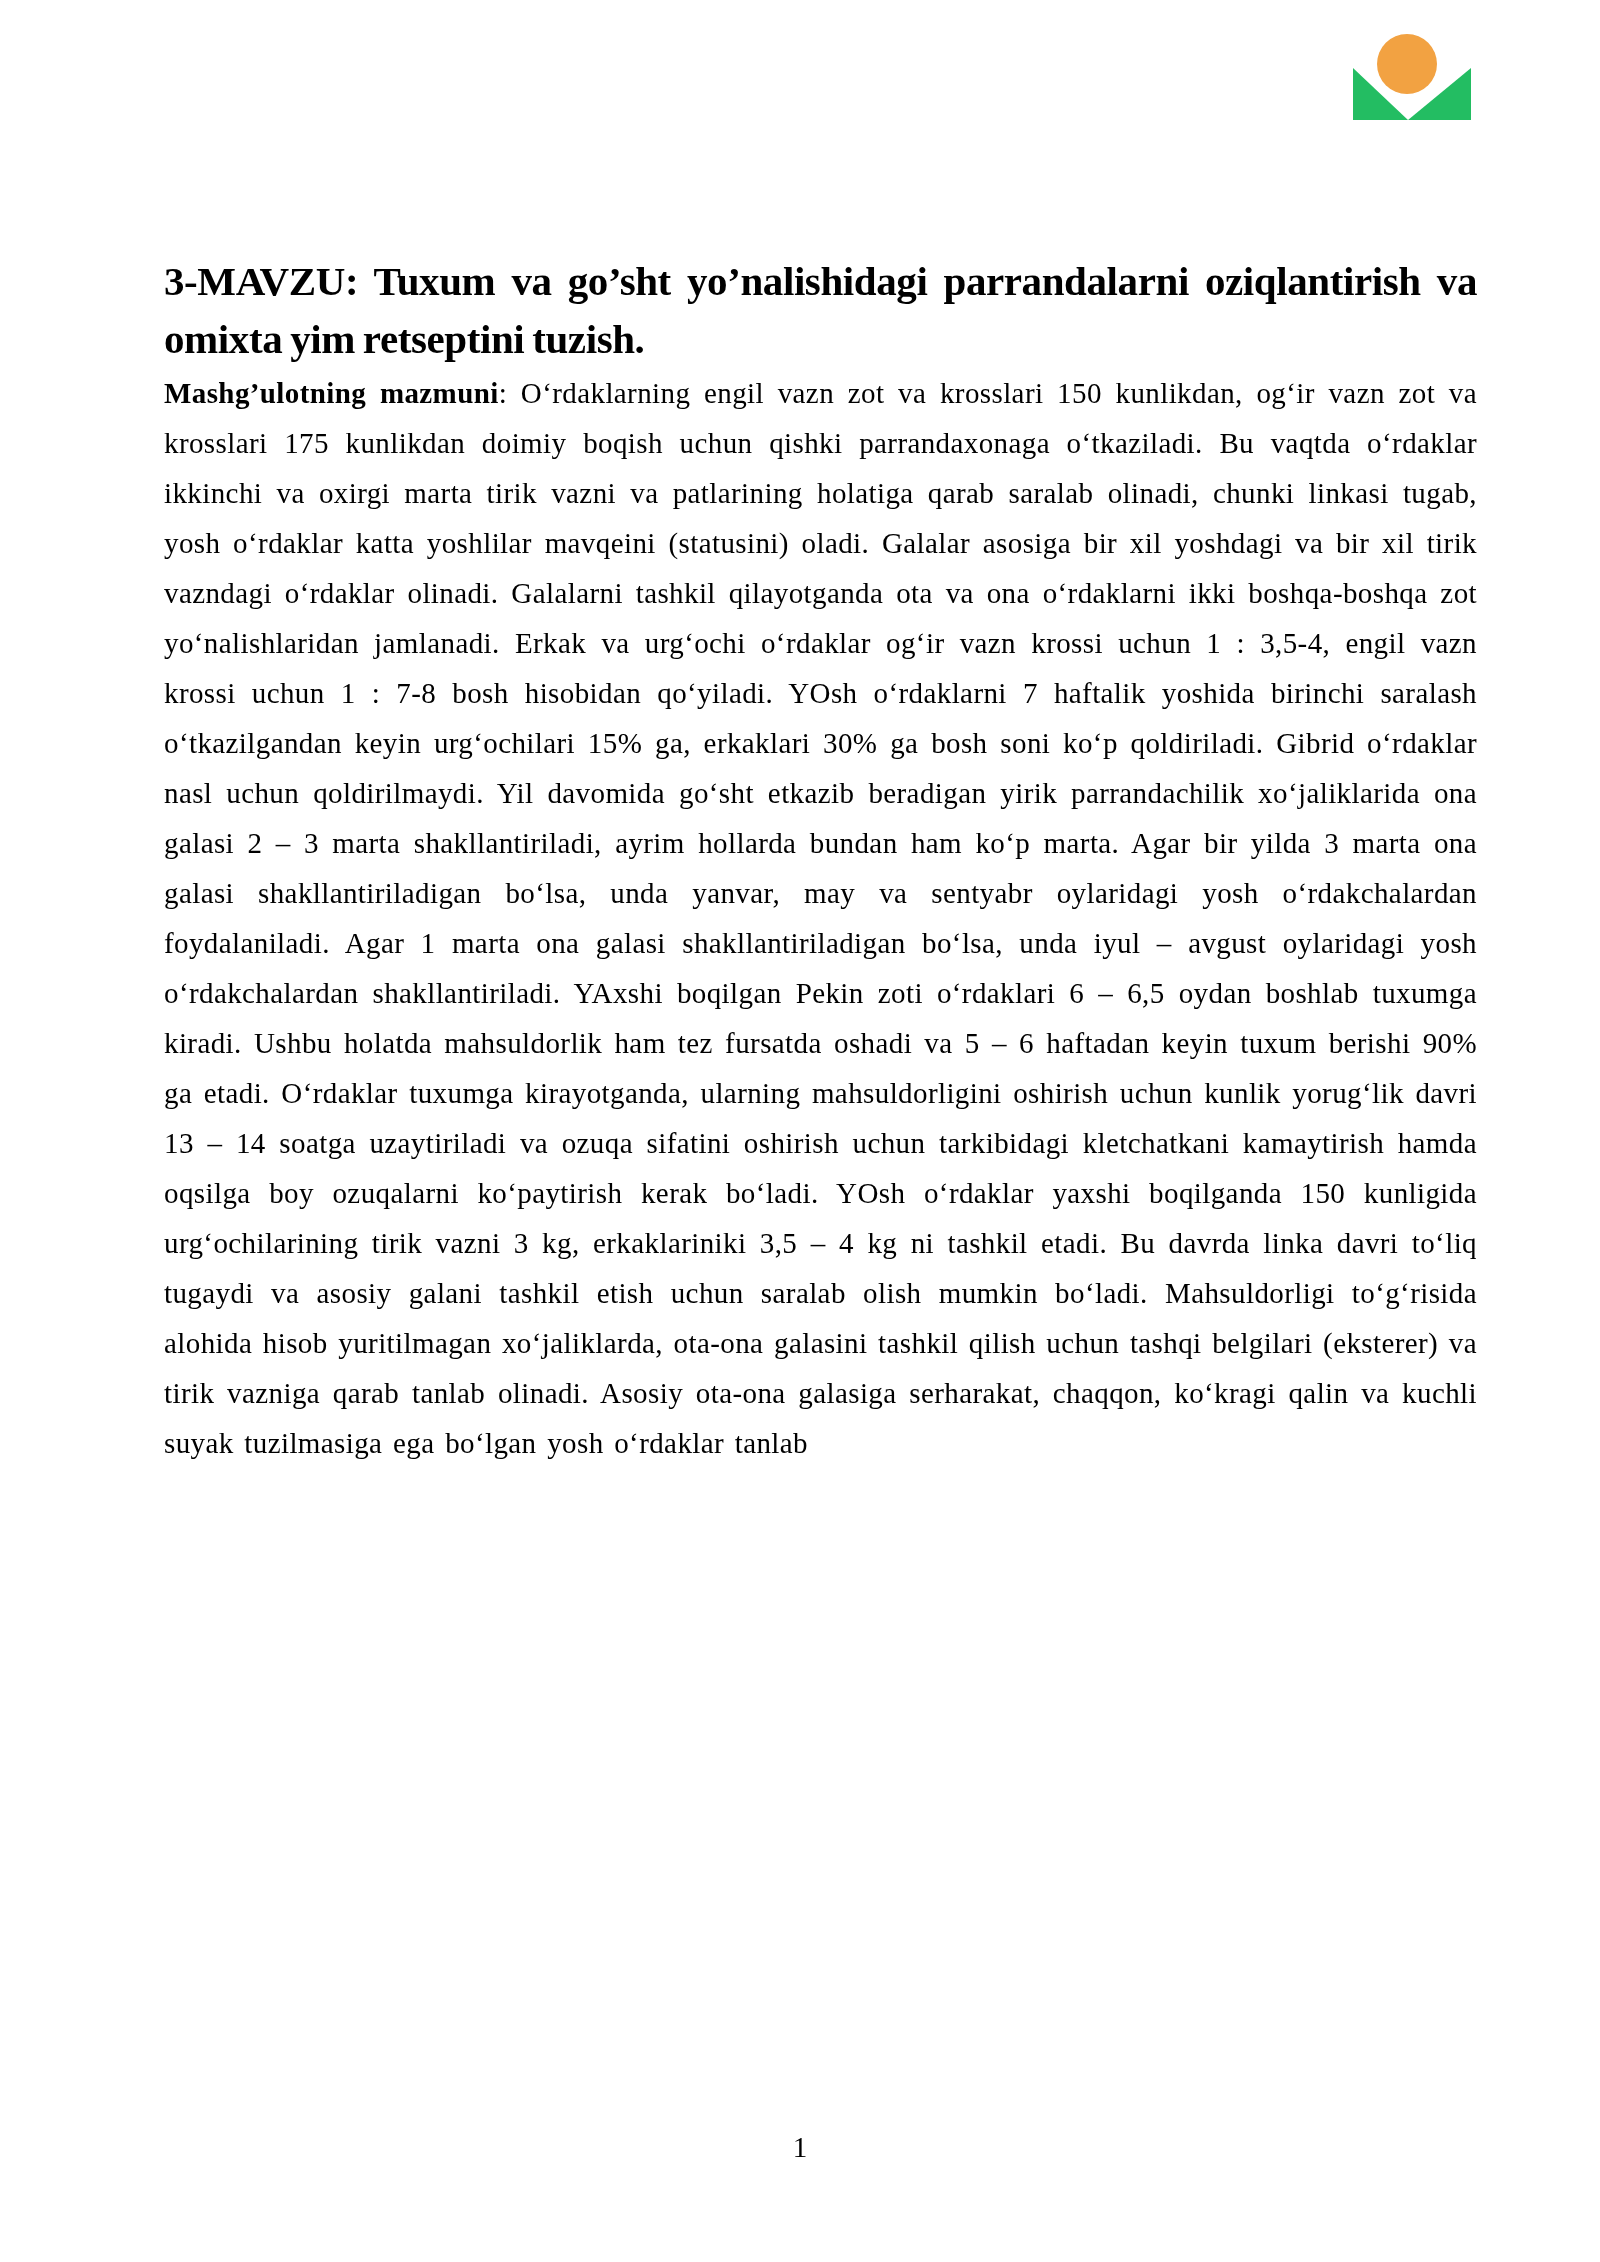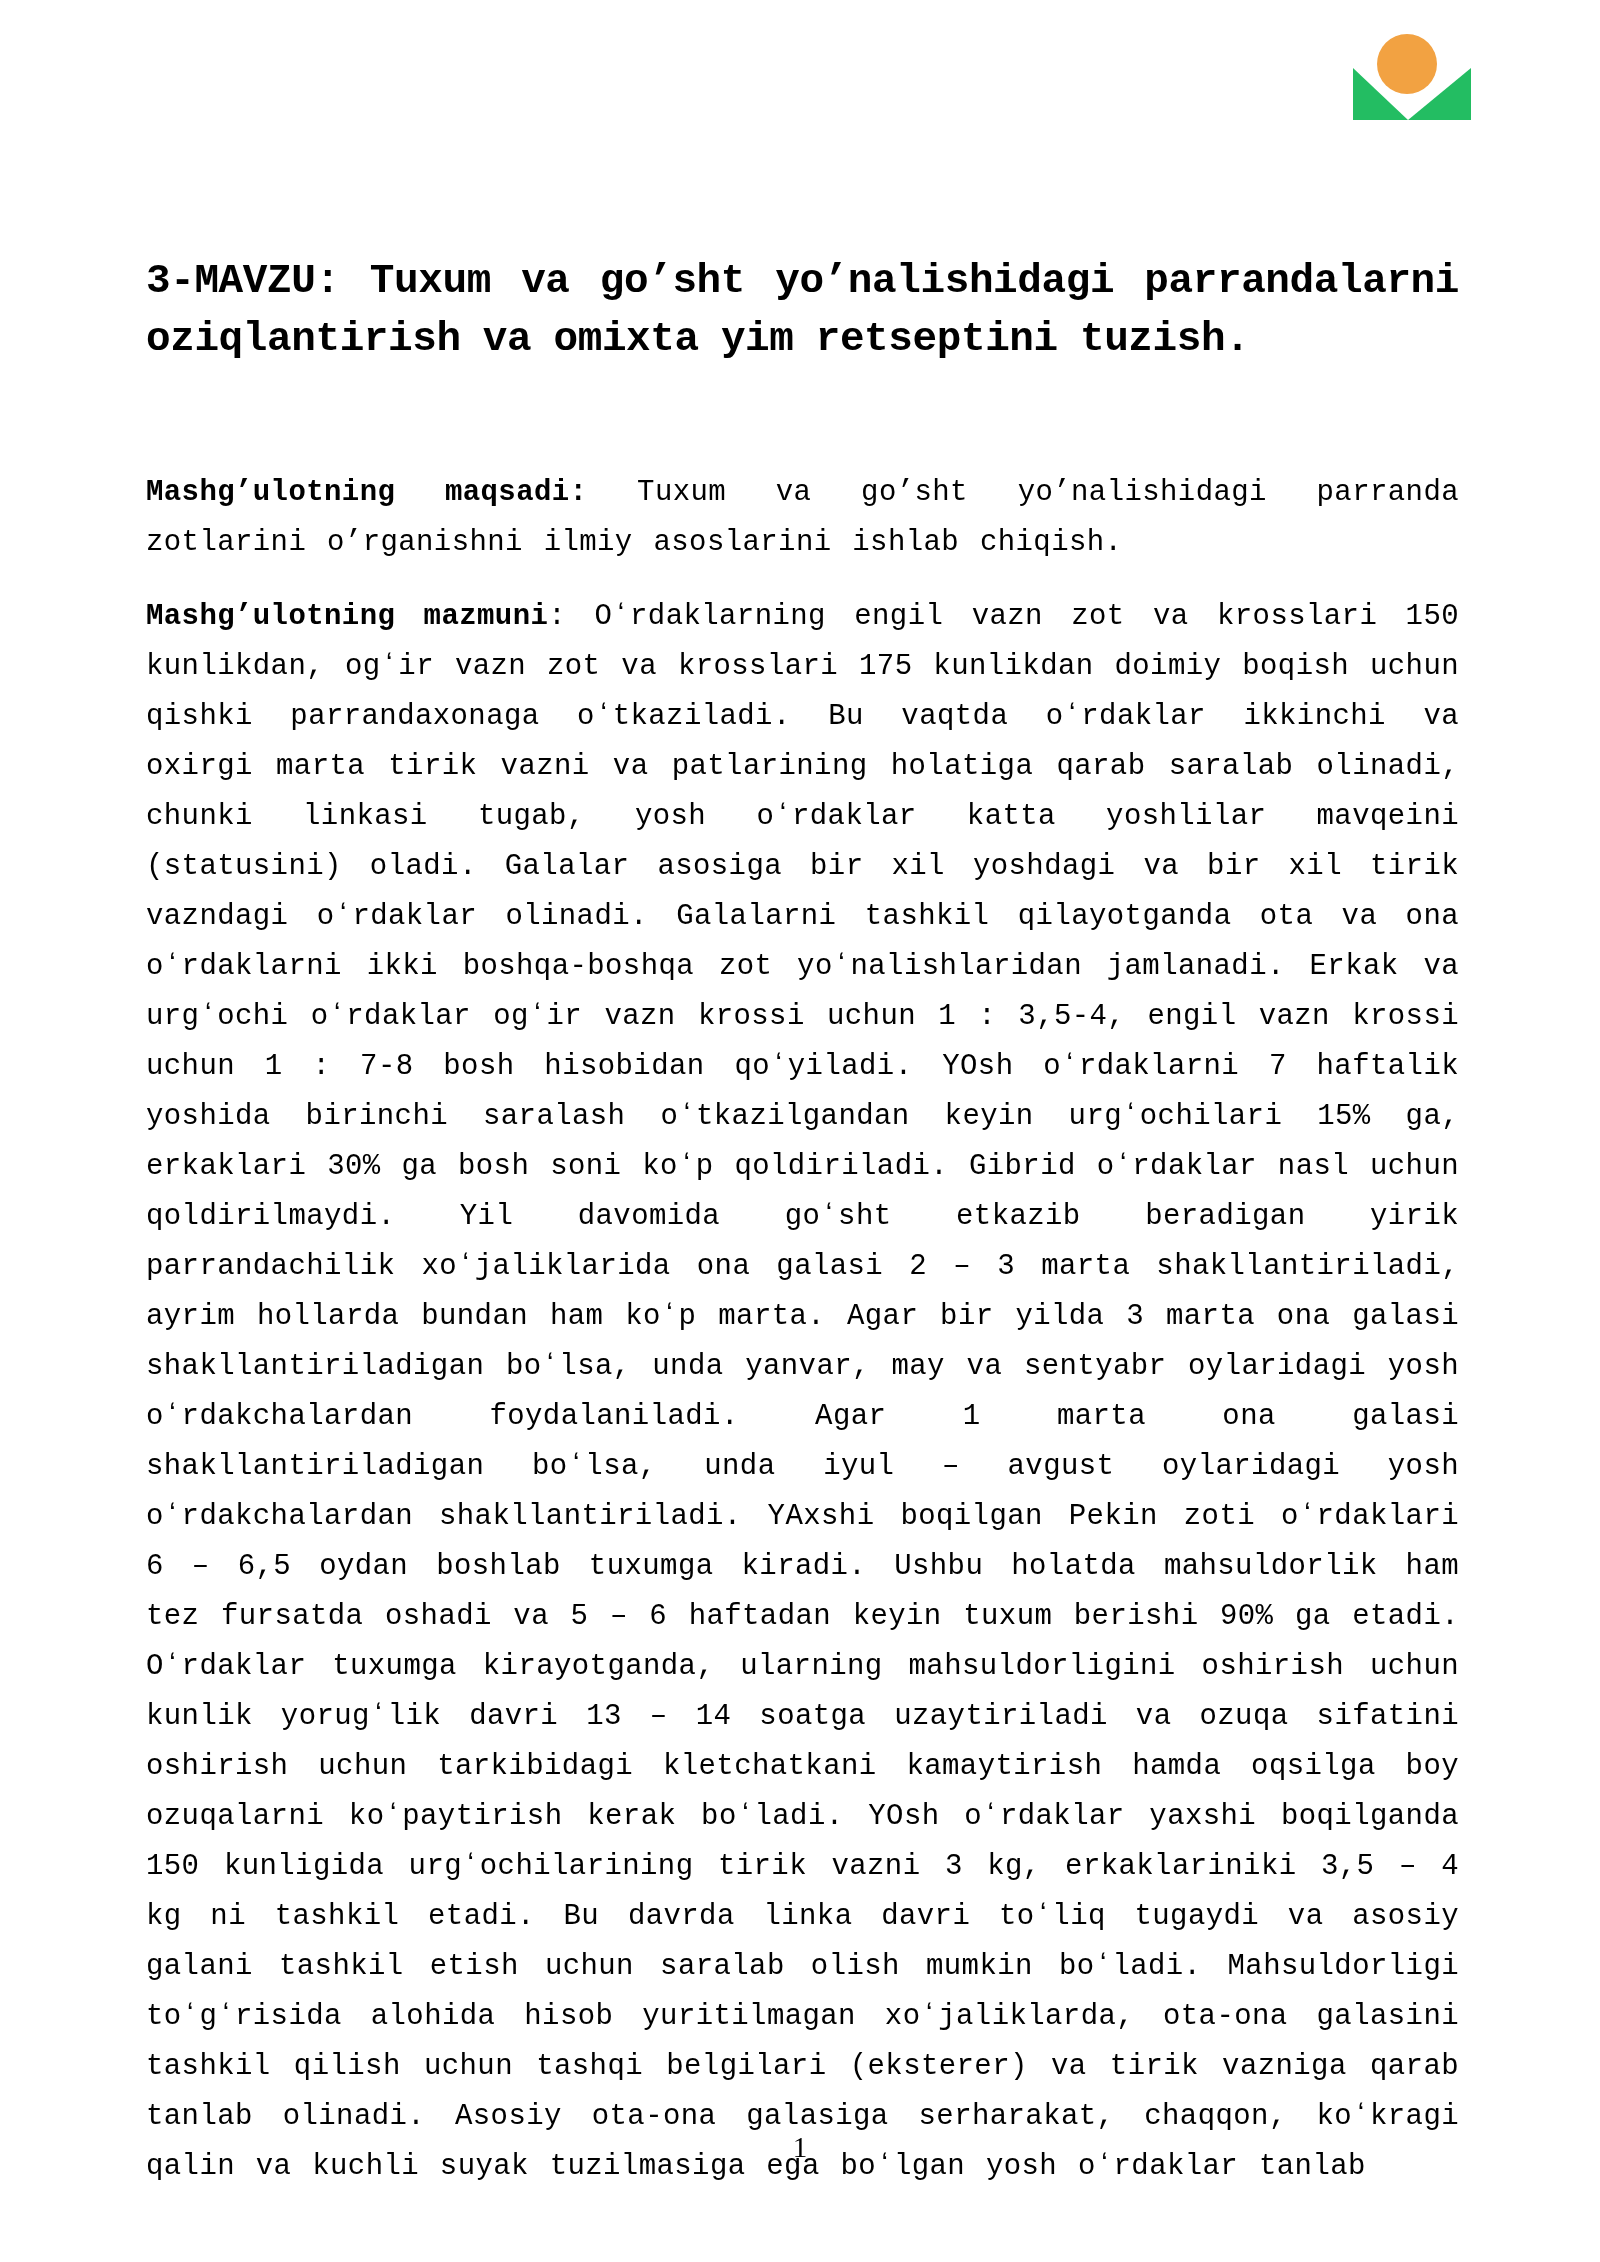--- a/index.html
+++ b/index.html
@@ -17,23 +17,22 @@
   .logo {
     position: absolute;
     top: 33px;
     right: 129px;
     width: 118px;
     height: 90px;
   }
   .content {
     position: absolute;
     top: 0;
-    left: 146px;
+    left: 164px;
     width: 1313px;
-    font-family: Liberation Mono, monospace;
   }
   .title {
     margin-top: 252px;
     font-size: 41px;
     line-height: 58px;
     font-weight: bold;
     text-align: justify;
     letter-spacing: -0.4px;
     word-spacing: -2px;
   }
@@ -66,21 +65,20 @@
   <svg class="logo" viewBox="0 0 118 90" xmlns="http://www.w3.org/2000/svg" aria-hidden="true">
     <path d="M0,35 L55,87 L0,87 Z" fill="#23BD62"></path>
     <path d="M118,35 L118,87 L55,87 Z" fill="#23BD62"></path>
     <circle cx="54" cy="31" r="30" fill="#F2A242"></circle>
   </svg>
 
   <div class="content">
 
     <h1 class="title">3-MAVZU: Tuxum va go’sht yo’nalishidagi parrandalarni oziqlantirish va omixta yim retseptini tuzish.</h1>
 
-    <p class="par par-first"><span class="lead">Mashg’ulotning maqsadi:</span><span> Tuxum va go’sht yo’nalishidagi parranda zotlarini o’rganishni ilmiy asoslarini ishlab chiqish.</span></p>
 
     <p class="par"><span class="lead">Mashg’ulotning mazmuni</span><span>: Oʻrdaklarning engil vazn zot va krosslari 150 kunlikdan, ogʻir vazn zot va krosslari 175 kunlikdan doimiy boqish uchun qishki parrandaxonaga oʻtkaziladi. Bu vaqtda oʻrdaklar ikkinchi va oxirgi marta tirik vazni va patlarining holatiga qarab saralab olinadi, chunki linkasi tugab, yosh oʻrdaklar katta yoshlilar mavqeini (statusini) oladi. Galalar asosiga bir xil yoshdagi va bir xil tirik vazndagi oʻrdaklar olinadi. Galalarni tashkil qilayotganda ota va ona oʻrdaklarni ikki boshqa-boshqa zot yoʻnalishlaridan jamlanadi. Erkak va urgʻochi oʻrdaklar ogʻir vazn krossi uchun 1 : 3,5-4, engil vazn krossi uchun 1 : 7-8 bosh hisobidan qoʻyiladi. YOsh oʻrdaklarni 7 haftalik yoshida birinchi saralash oʻtkazilgandan keyin urgʻochilari 15% ga, erkaklari 30% ga bosh soni koʻp qoldiriladi. Gibrid oʻrdaklar nasl uchun qoldirilmaydi. Yil davomida goʻsht etkazib beradigan yirik parrandachilik xoʻjaliklarida ona galasi 2 – 3 marta shakllantiriladi, ayrim hollarda bundan ham koʻp marta. Agar bir yilda 3 marta ona galasi shakllantiriladigan boʻlsa, unda yanvar, may va sentyabr oylaridagi yosh oʻrdakchalardan foydalaniladi. Agar 1 marta ona galasi shakllantiriladigan boʻlsa, unda iyul – avgust oylaridagi yosh oʻrdakchalardan shakllantiriladi. YAxshi boqilgan Pekin zoti oʻrdaklari 6 – 6,5 oydan boshlab tuxumga kiradi. Ushbu holatda mahsuldorlik ham tez fursatda oshadi va 5 – 6 haftadan keyin tuxum berishi 90% ga etadi. Oʻrdaklar tuxumga kirayotganda, ularning mahsuldorligini oshirish uchun kunlik yorugʻlik davri 13 – 14 soatga uzaytiriladi va ozuqa sifatini oshirish uchun tarkibidagi kletchatkani kamaytirish hamda oqsilga boy ozuqalarni koʻpaytirish kerak boʻladi. YOsh oʻrdaklar yaxshi boqilganda 150 kunligida urgʻochilarining tirik vazni 3 kg, erkaklariniki 3,5 – 4 kg ni tashkil etadi. Bu davrda linka davri toʻliq tugaydi va asosiy galani tashkil etish uchun saralab olish mumkin boʻladi. Mahsuldorligi toʻgʻrisida alohida hisob yuritilmagan xoʻjaliklarda, ota-ona galasini tashkil qilish uchun tashqi belgilari (eksterer) va tirik vazniga qarab tanlab olinadi. Asosiy ota-ona galasiga serharakat, chaqqon, koʻkragi qalin va kuchli suyak tuzilmasiga ega boʻlgan yosh oʻrdaklar tanlab</span></p>
 
 
   </div>
 
   <div class="footer">
     <span>1</span>
   </div>
 

